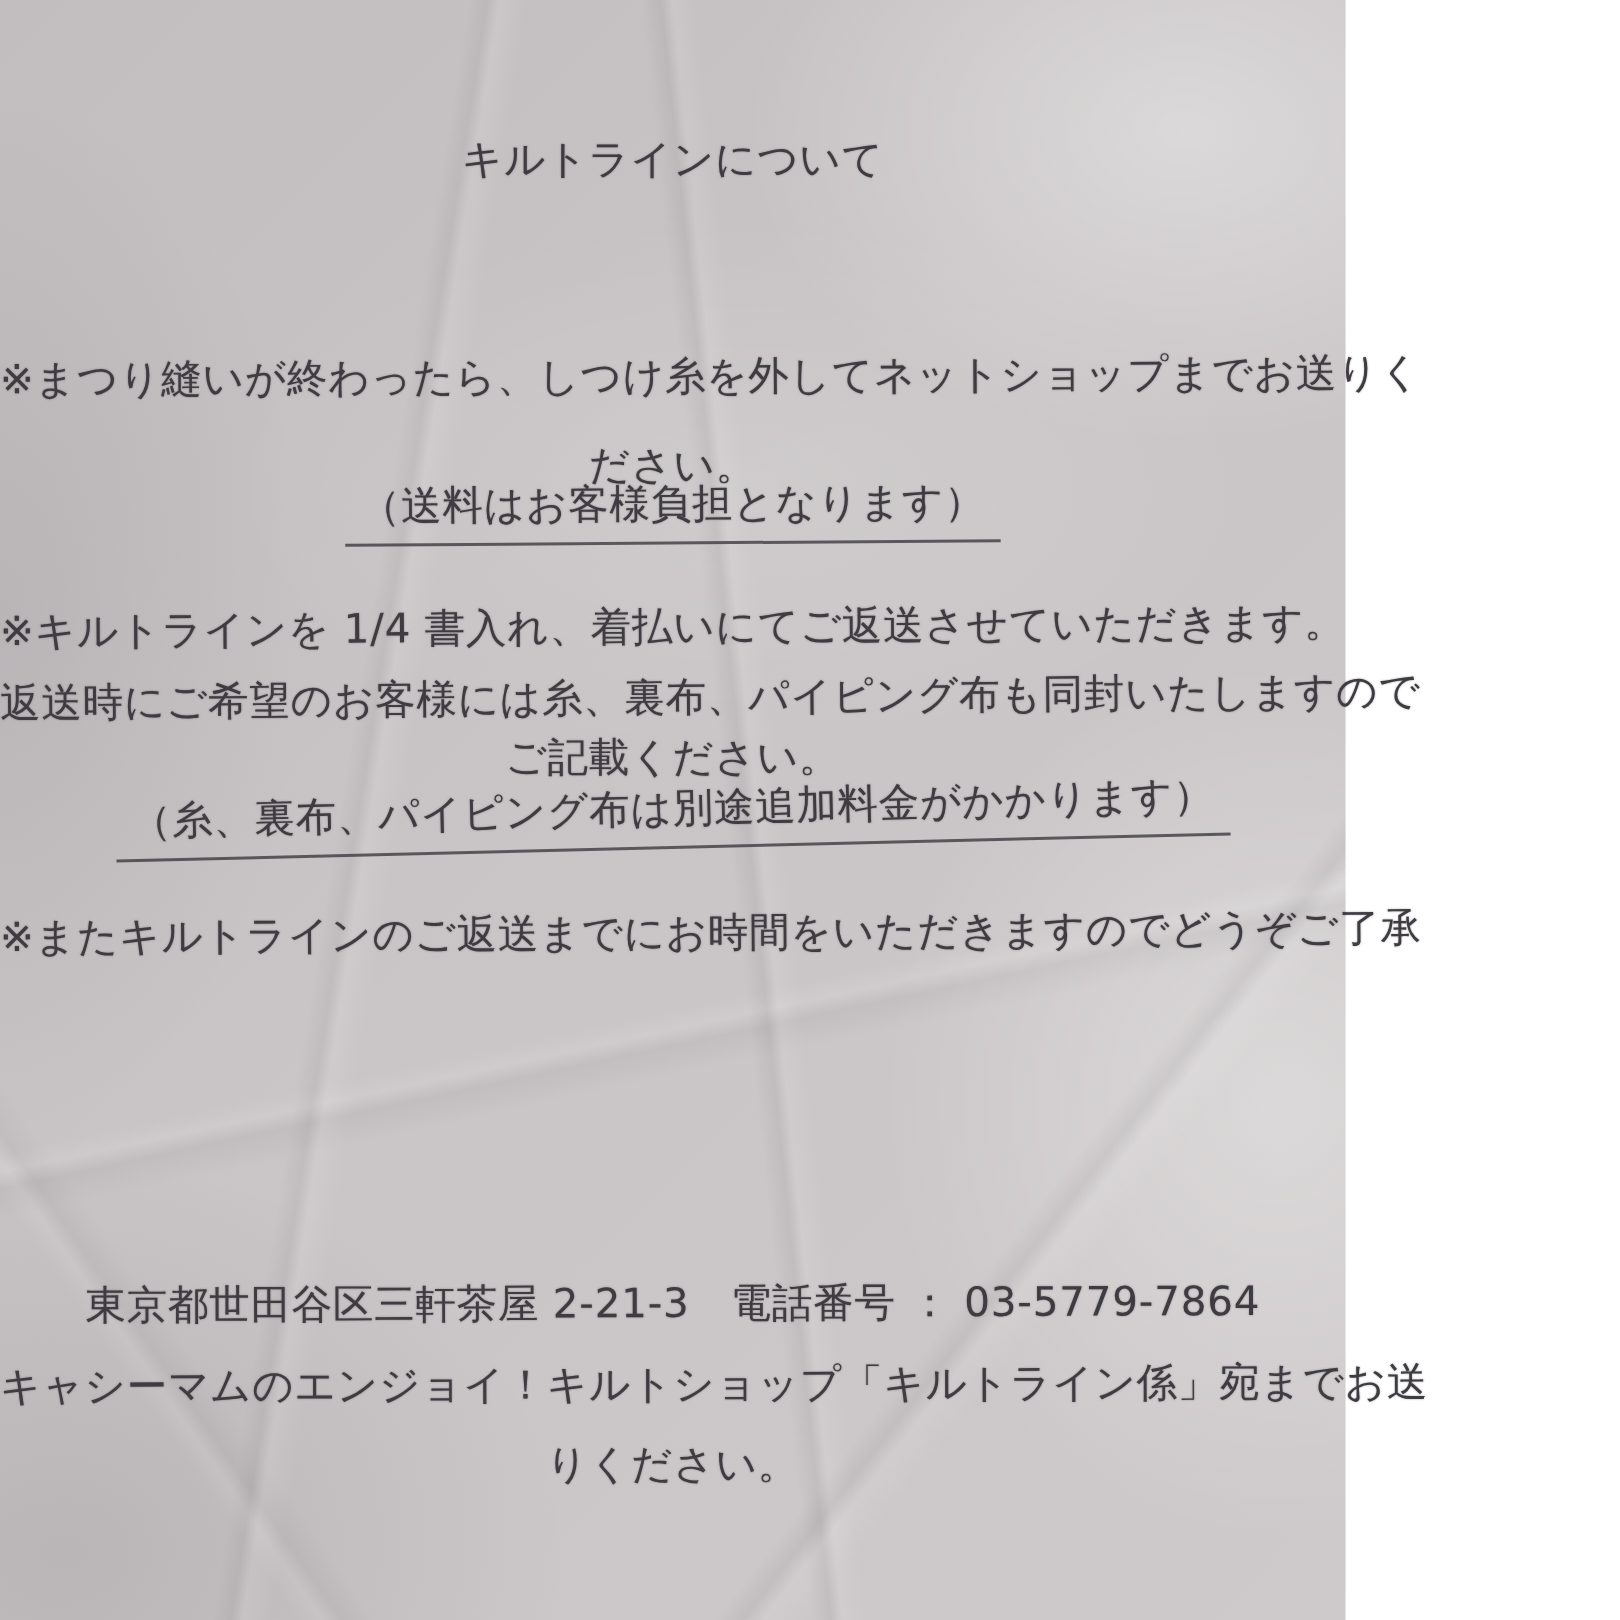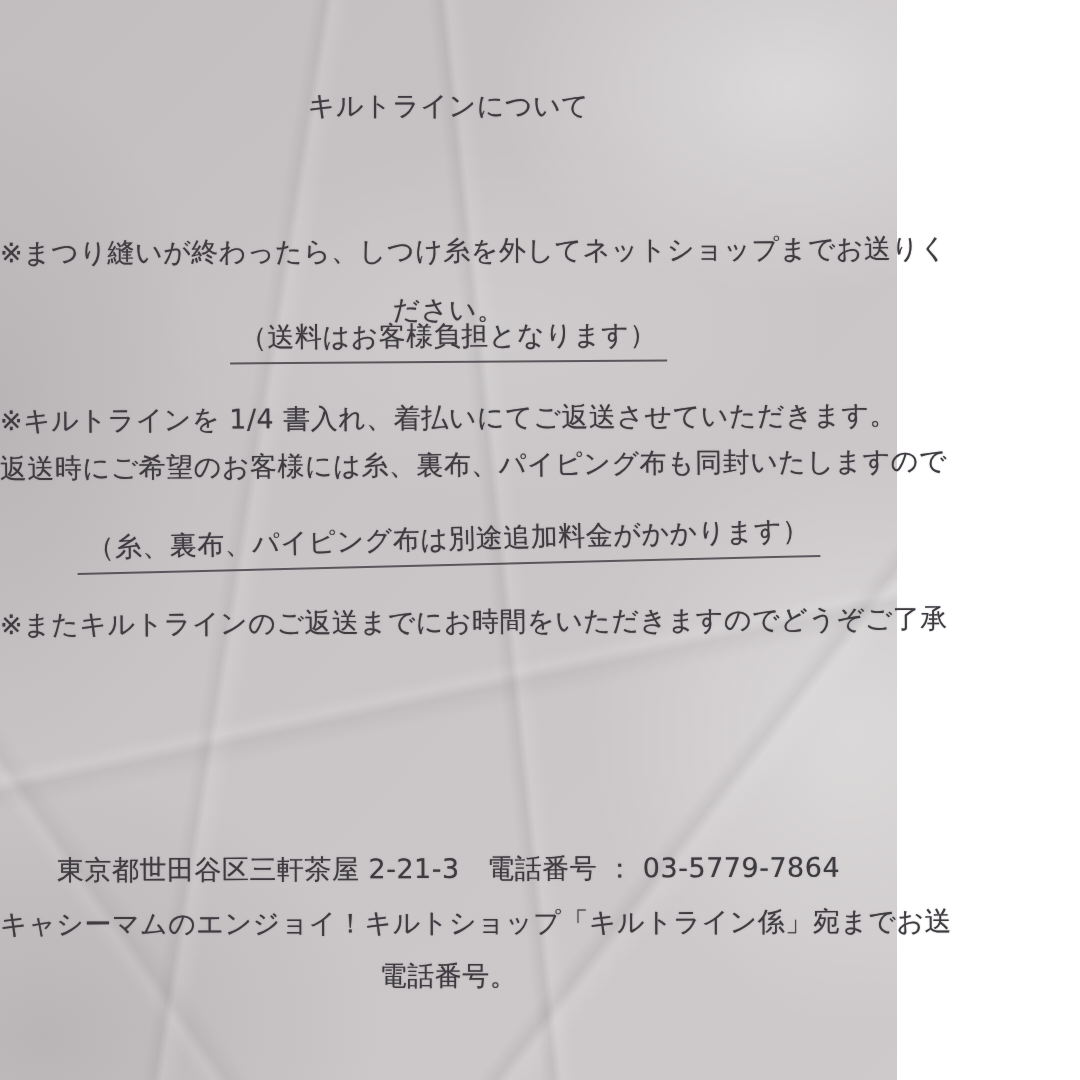--- a/index.html
+++ b/index.html
@@ -76,22 +76,23 @@
   <div class="line t-title">キルトラインについて</div>
 
   <div class="line t-p1l1">※まつり縫いが終わったら、しつけ糸を外してネットショップまでお送りく</div>
   <div class="line t-p1l2">ださい。</div>
   <div class="line t-p1note underlined">
     <span>（送料はお客様負担となります）</span>
   </div>
 
   <div class="line t-p2l1">※キルトラインを 1/4 書入れ、着払いにてご返送させていただきます。</div>
   <div class="line t-p2l2">返送時にご希望のお客様には糸、裏布、パイピング布も同封いたしますので</div>
+  <div class="line t-p2l3">ご記載ください。</div>
   <div class="line t-p2note underlined">
     <span>（糸、裏布、パイピング布は別途追加料金がかかります）</span>
   </div>
 
   <div class="line t-p3l1">※またキルトラインのご返送までにお時間をいただきますのでどうぞご了承</div>
 
   <div class="line t-addr">東京都世田谷区三軒茶屋 2-21-3　電話番号 ： 03-5779-7864</div>
   <div class="line t-rec1">キャシーマムのエンジョイ！キルトショップ「キルトライン係」宛までお送</div>
-  <div class="line t-rec2">電話番号。</div>
+  <div class="line t-rec2">りください。</div>
 </div>
 
 </body></html>

